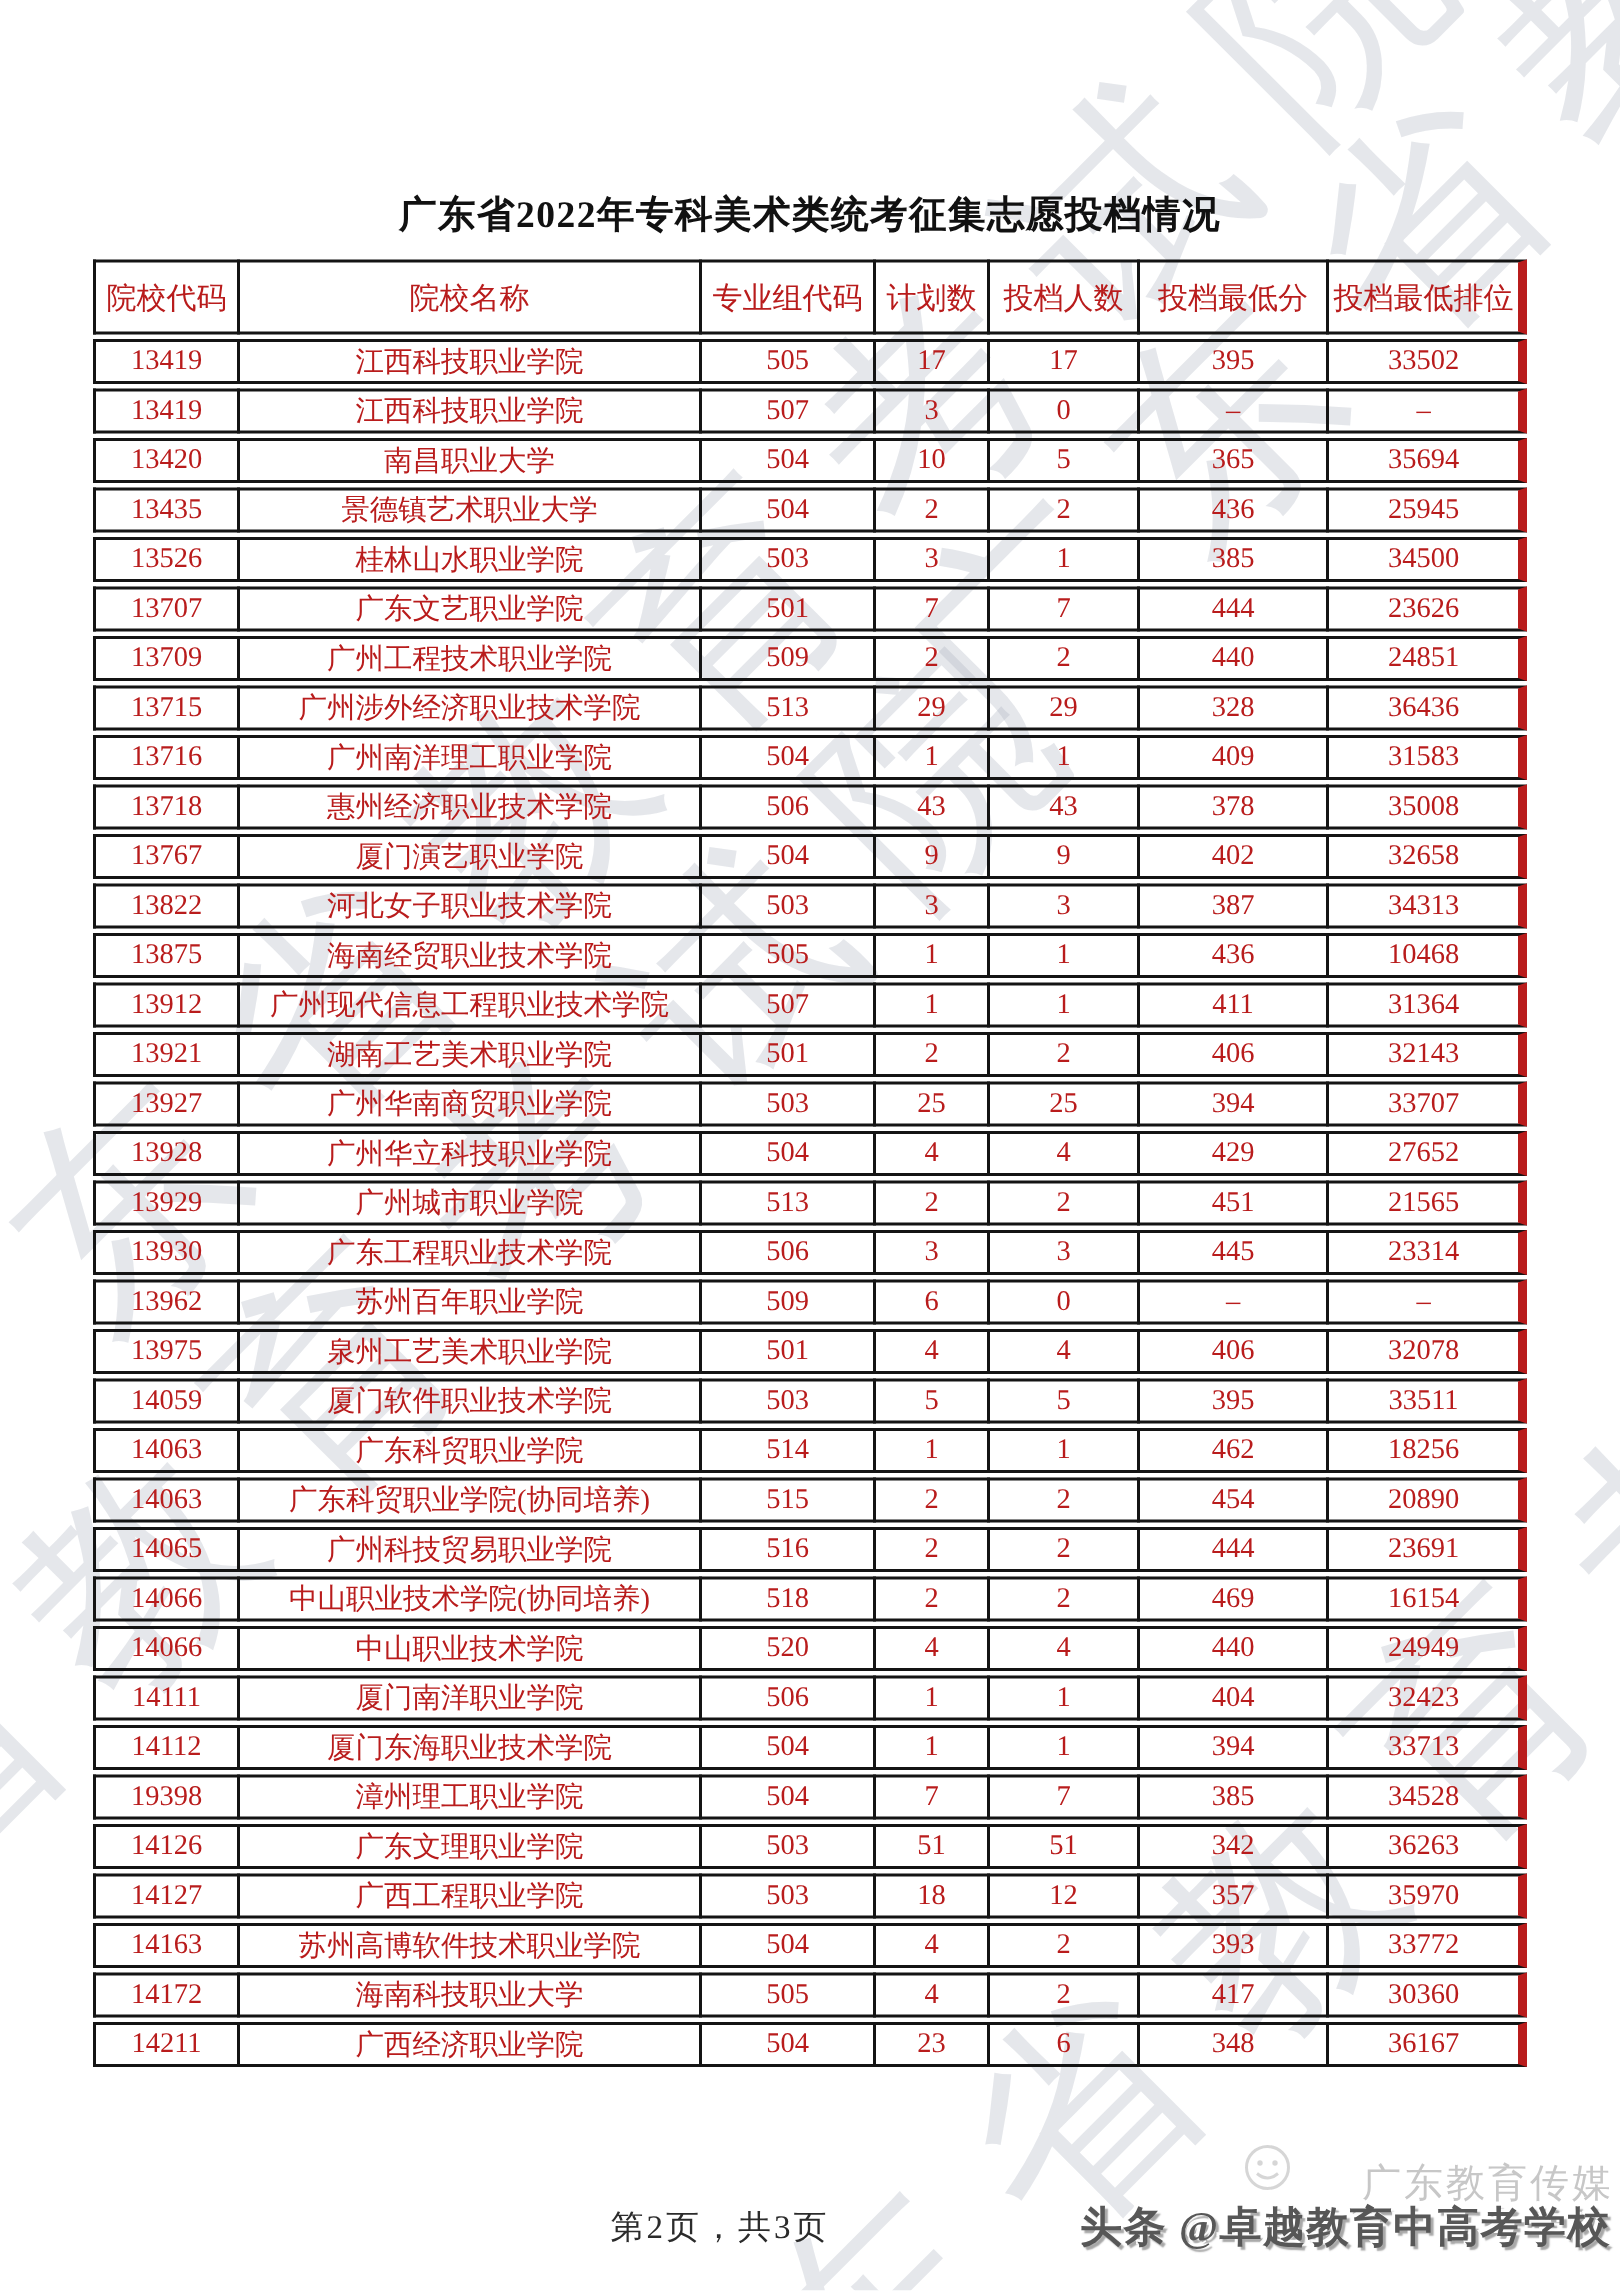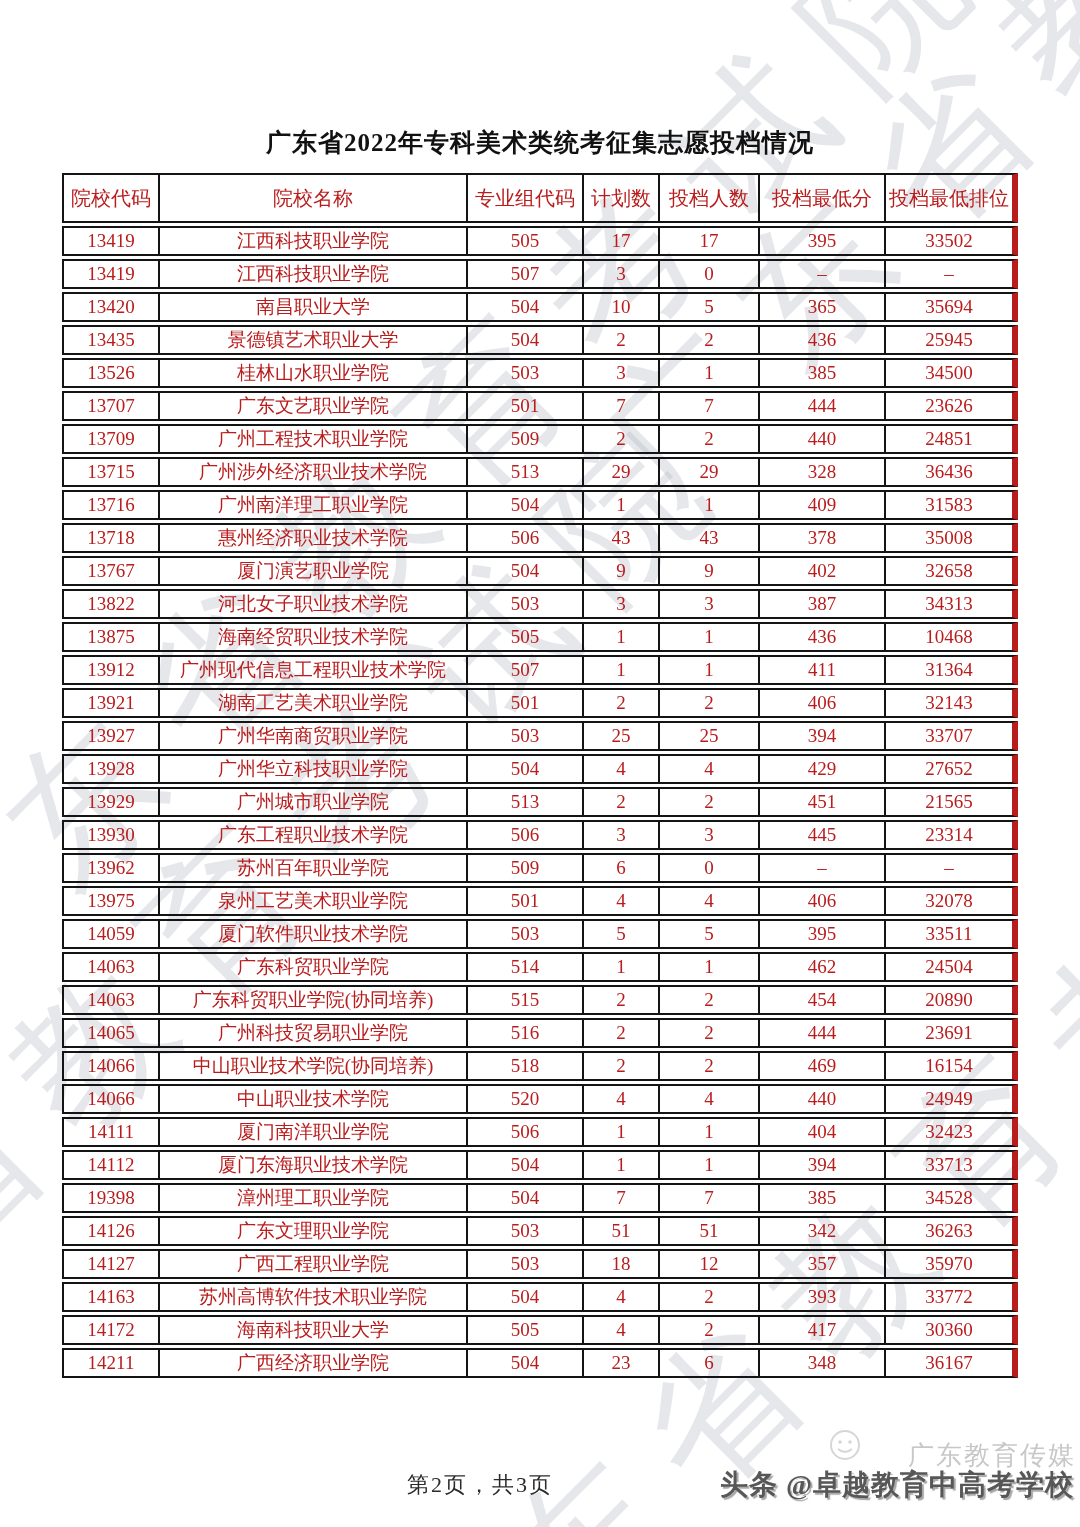--- a/index.html
+++ b/index.html
@@ -348,21 +348,21 @@
             <td>395</td>
             <td>33511</td>
           </tr>
           <tr>
             <td>14063</td>
             <td>广东科贸职业学院</td>
             <td>514</td>
             <td>1</td>
             <td>1</td>
             <td>462</td>
-            <td>24504</td>
+            <td>18256</td>
           </tr>
           <tr>
             <td>14063</td>
             <td>广东科贸职业学院(协同培养)</td>
             <td>515</td>
             <td>2</td>
             <td>2</td>
             <td>454</td>
             <td>20890</td>
           </tr>

